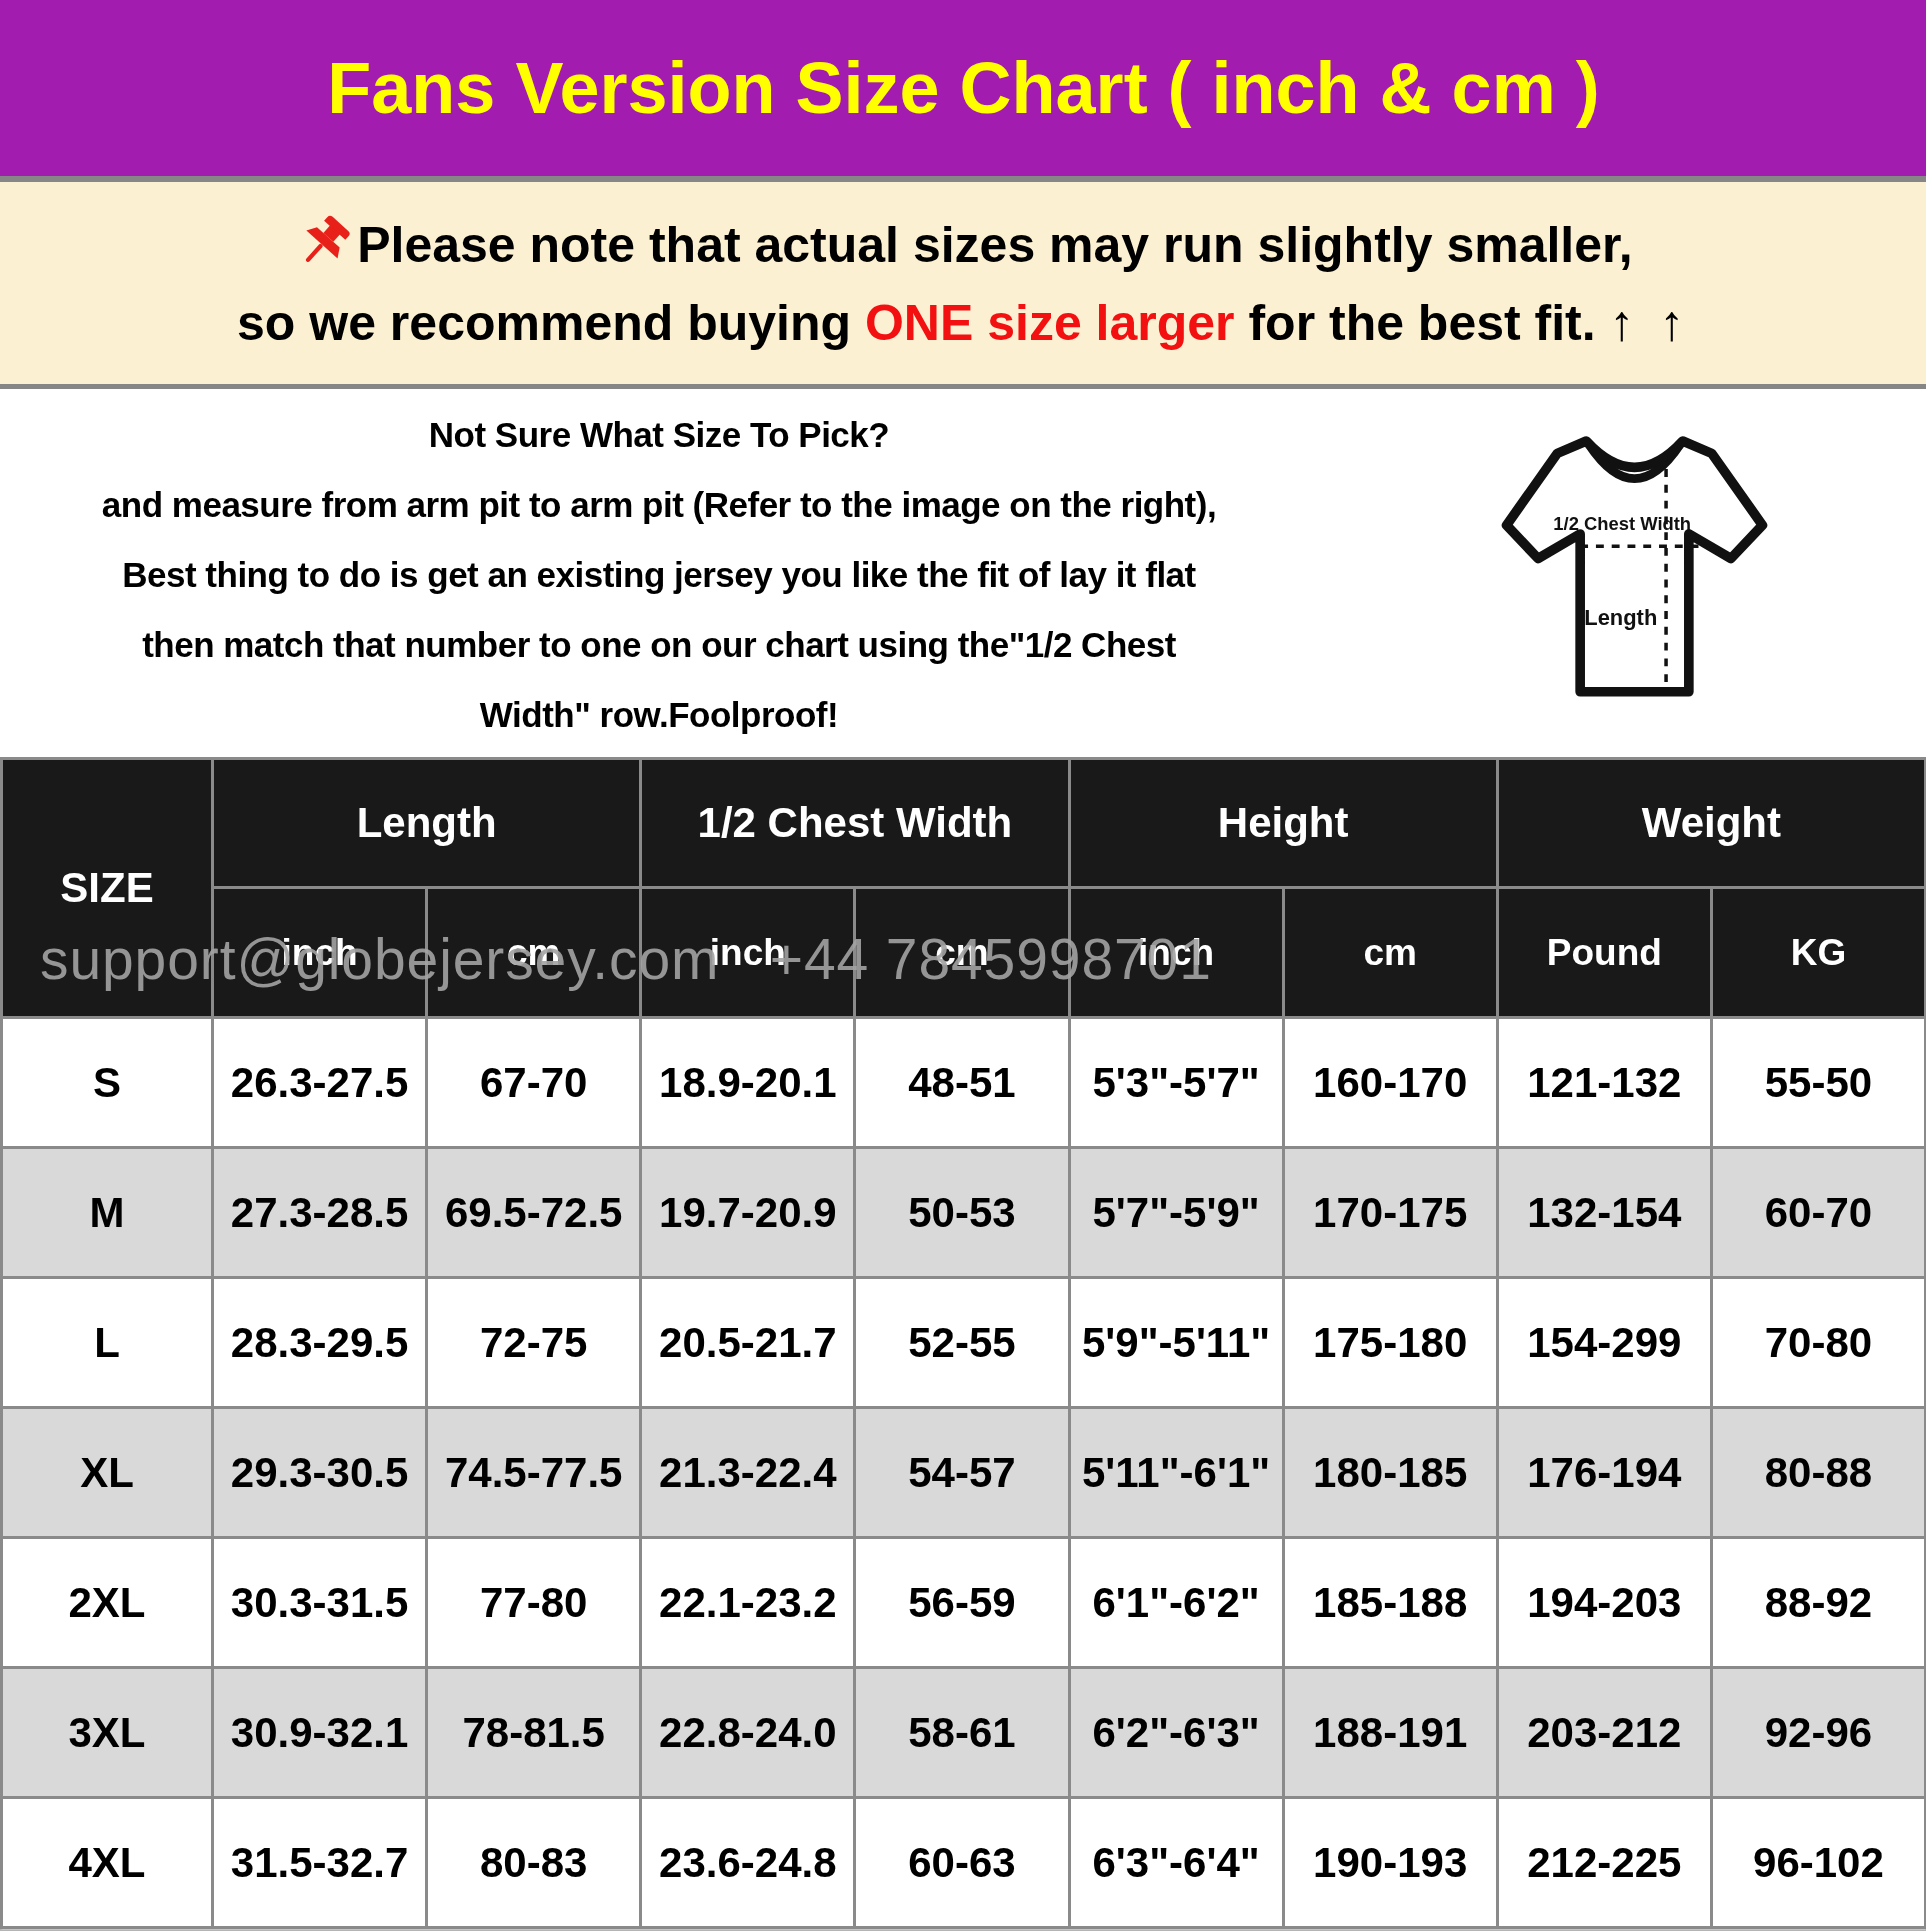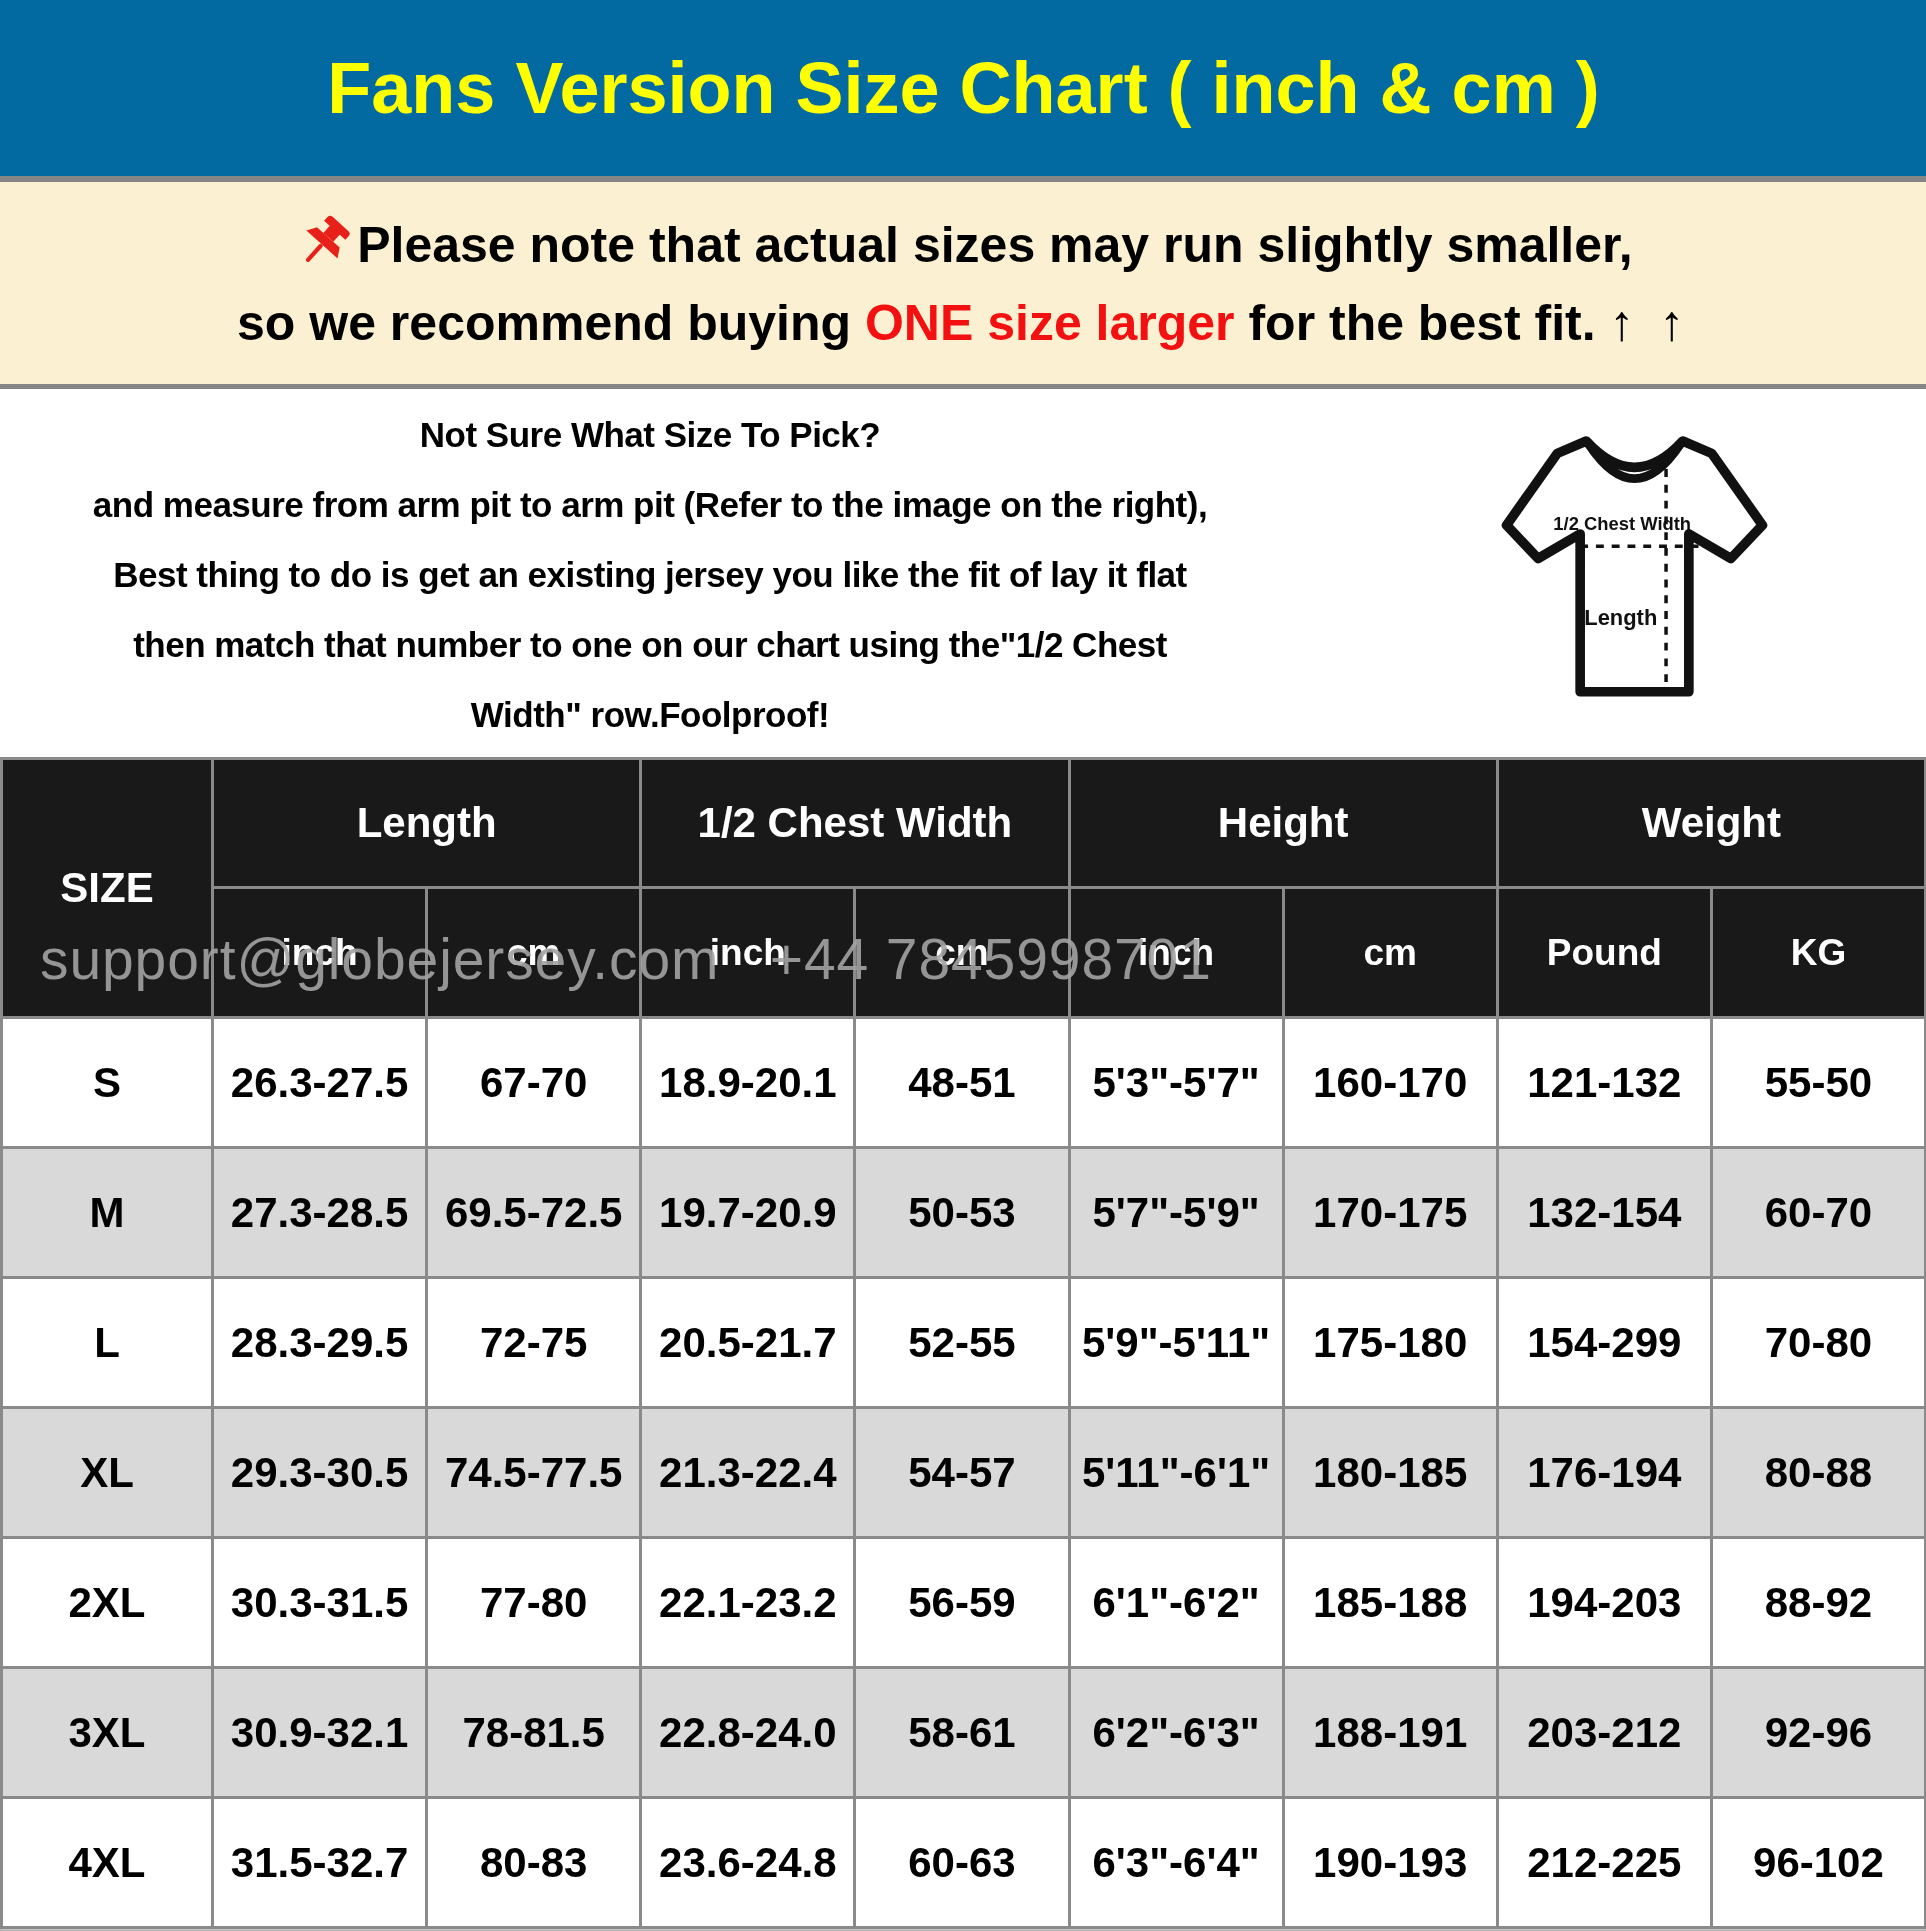--- a/index.html
+++ b/index.html
@@ -13,21 +13,21 @@
     position: relative;
     width: 1927px;
     height: 1931px;
     background: #ffffff;
     overflow: hidden;
     box-shadow: inset 0 0 0 1.8px #b4b4b4;
   }
   
   .title-bar {
     height: 176px;
-    background: #0369a1;
+    background: #a21caf;
     display: flex;
     align-items: center;
     justify-content: center;
   }
   .title-bar h1 {
     color: #ffff00;
     font-size: 72px;
     letter-spacing: 0px;
     white-space: nowrap;
   }
@@ -59,21 +59,21 @@
     flex: 0 0 auto;
   }
   
   .guide {
     position: relative;
     height: 368px;
     background: #ffffff;
   }
   .guide-text {
     position: absolute;
-    left: 0; top: 11px;
+    left: 9px; top: 11px;
     width: 1276px;
     text-align: center;
     font-size: 35px;
     letter-spacing: -0.5px;
     line-height: 70px;
     padding-left: 24px;
   }
   .tshirt {
     position: absolute;
     right: 152px;

